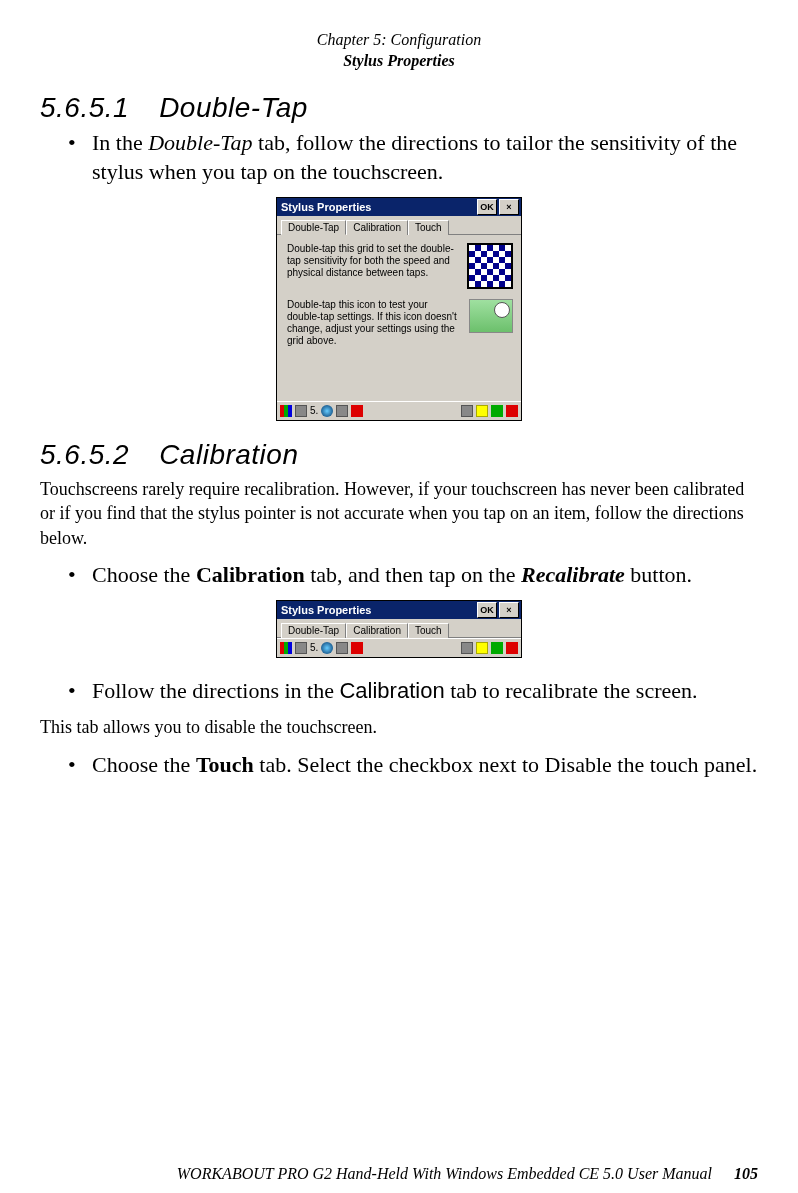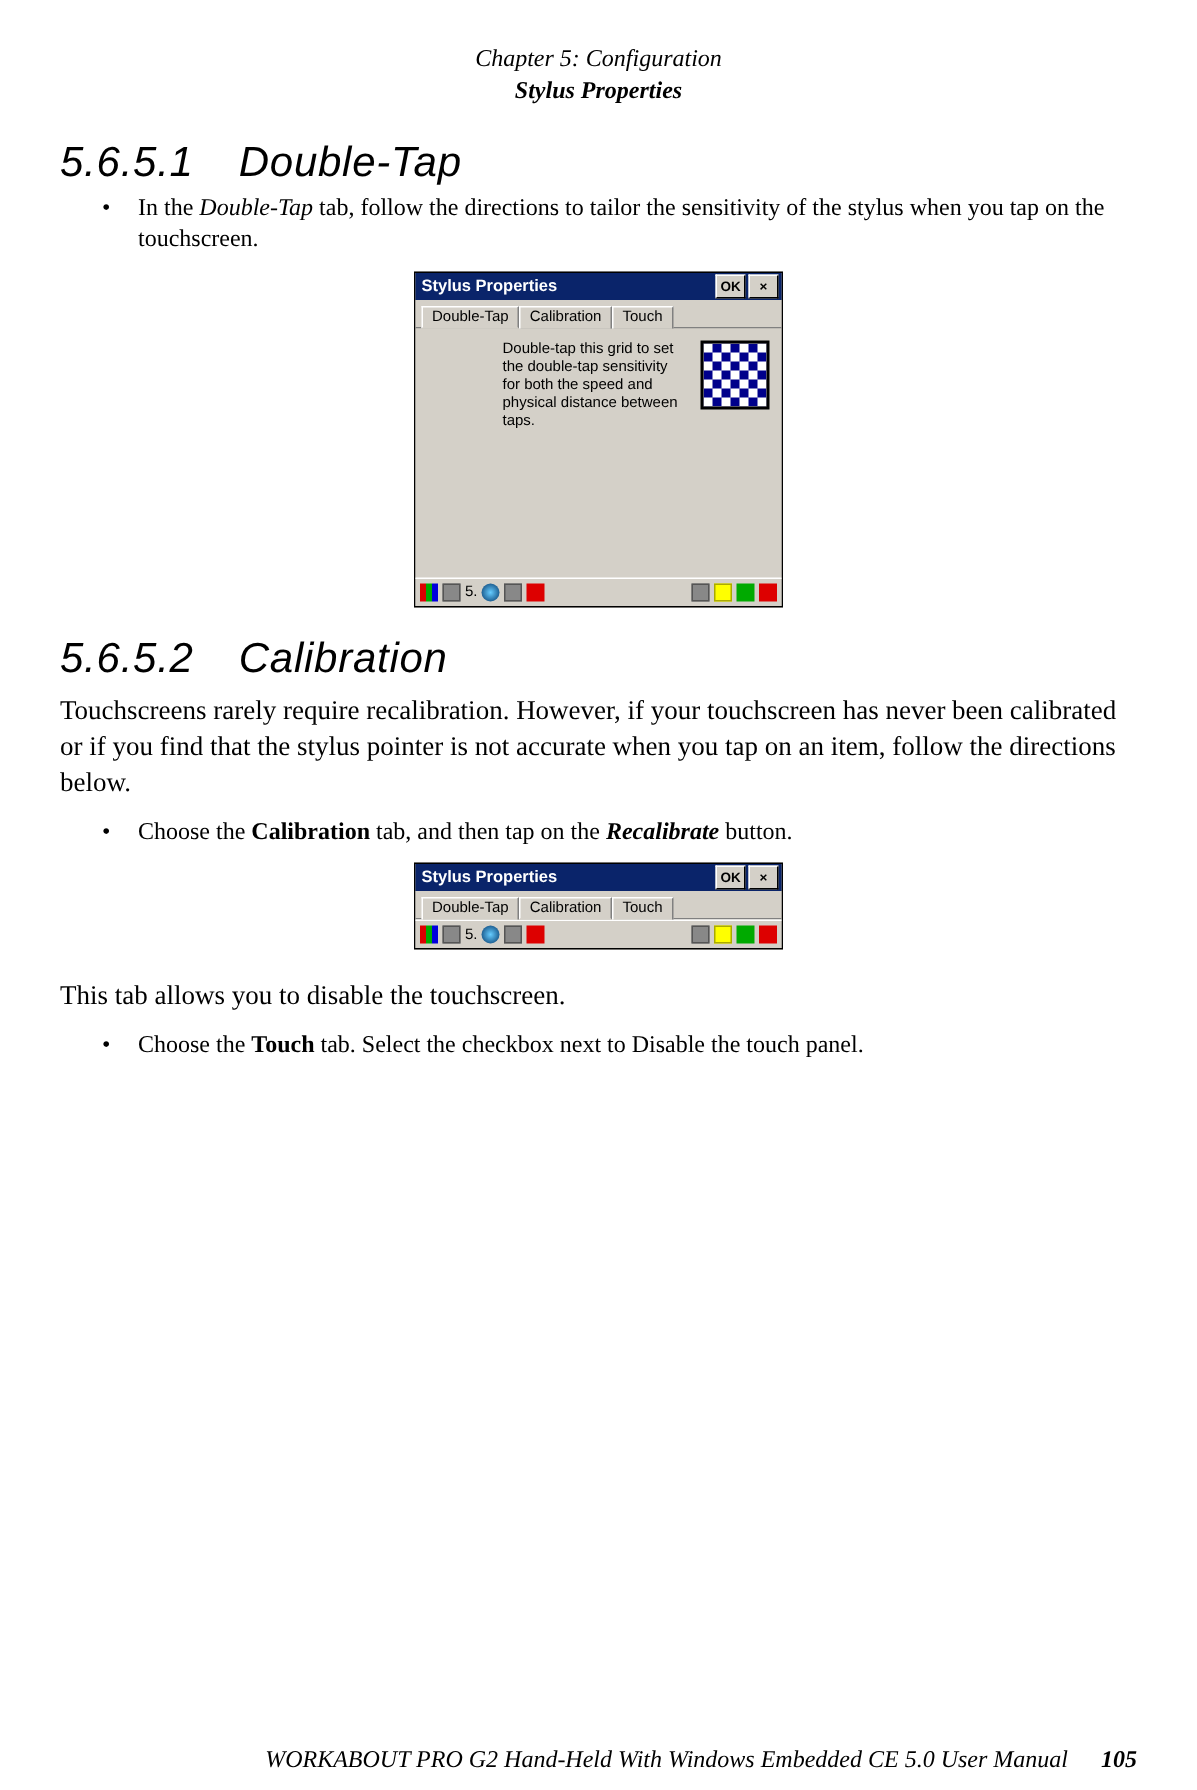--- a/index.html
+++ b/index.html
@@ -41,21 +41,21 @@
     margin: 6px 0 10px 0;
   }
   ul.bullets {
     list-style: none;
     padding: 0;
     margin: 4px 0 10px 0;
   }
   ul.bullets li {
     position: relative;
     padding-left: 52px;
-    font-size: 16px;
+    font-size: 22px;
     line-height: 1.35;
     margin-bottom: 6px;
   }
   ul.bullets li::before {
     content: "•";
     position: absolute;
     left: 28px;
     top: 0;
   }
   em { font-style: italic; }
@@ -122,21 +122,21 @@
     z-index:2;
   }
   .tabbody {
     background:#d4d0c8;
     padding: 8px 8px 8px 10px;
     min-height: 150px;
     font-size: 10px;
     line-height: 1.2;
   }
   .row { display:flex; align-items:flex-start; gap:8px; margin-bottom:10px;}
-  .row .txt { flex:1;margin-left:48px; }
+  .row .txt { flex:1; }
   .checker {
     width: 42px; height: 42px;
     border: 2px solid #000;
     background:
       repeating-conic-gradient(#00008b 0% 25%, #fff 0% 50%) 0 0/12px 12px;
   }
   .folder-icon {
     width: 42px; height: 32px;
     border:1px solid #888;
     background: linear-gradient(#9fe0a0,#6cc06c);
@@ -223,20 +223,24 @@
       </div>
       <div class="tabstrip">
         <div class="tab active">Double-Tap</div>
         <div class="tab">Calibration</div>
         <div class="tab">Touch</div>
       </div>
       <div class="tabbody">
         <div class="row">
           <div class="txt">Double-tap this grid to set the double-tap sensitivity for both the speed and physical distance between taps.</div>
           <div class="checker"></div>
+        </div>
+        <div class="row">
+          <div class="txt">Double-tap this icon to test your double-tap settings. If this icon doesn't change, adjust your settings using the grid above.</div>
+          <div class="folder-icon"></div>
         </div>
       </div>
       <div class="taskbar">
         <span class="tb-ico flag"></span>
         <span class="tb-ico sq"></span>
         <span>5.</span>
         <span class="tb-ico orb"></span>
         <span class="tb-ico sq"></span>
         <span class="tb-ico red"></span>
         <span class="spacer"></span>
@@ -279,20 +283,25 @@
         <span class="tb-ico red"></span>
         <span class="spacer"></span>
         <span class="tb-ico sq"></span>
         <span class="tb-ico yel"></span>
         <span class="tb-ico grn"></span>
         <span class="tb-ico red"></span>
       </div>
     </div>
   </div>
 
+  <ul class="bullets">
+    <li>
+      <span>Follow the directions in the </span><span class="ui-sans">Calibration</span><span> tab to recalibrate the screen.</span>
+    </li>
+  </ul>
 
   <p class="body-text">This tab allows you to disable the touchscreen.</p>
   <ul class="bullets">
     <li>
       <span>Choose the </span><span class="bold">Touch</span><span> tab. Select the checkbox next to </span><span class="ui-sans-cond">Disable the touch panel</span><span>.</span>
     </li>
   </ul>
 
   <div class="footer">
     <span>WORKABOUT PRO G2 Hand-Held With Windows Embedded CE 5.0 User Manual</span>

